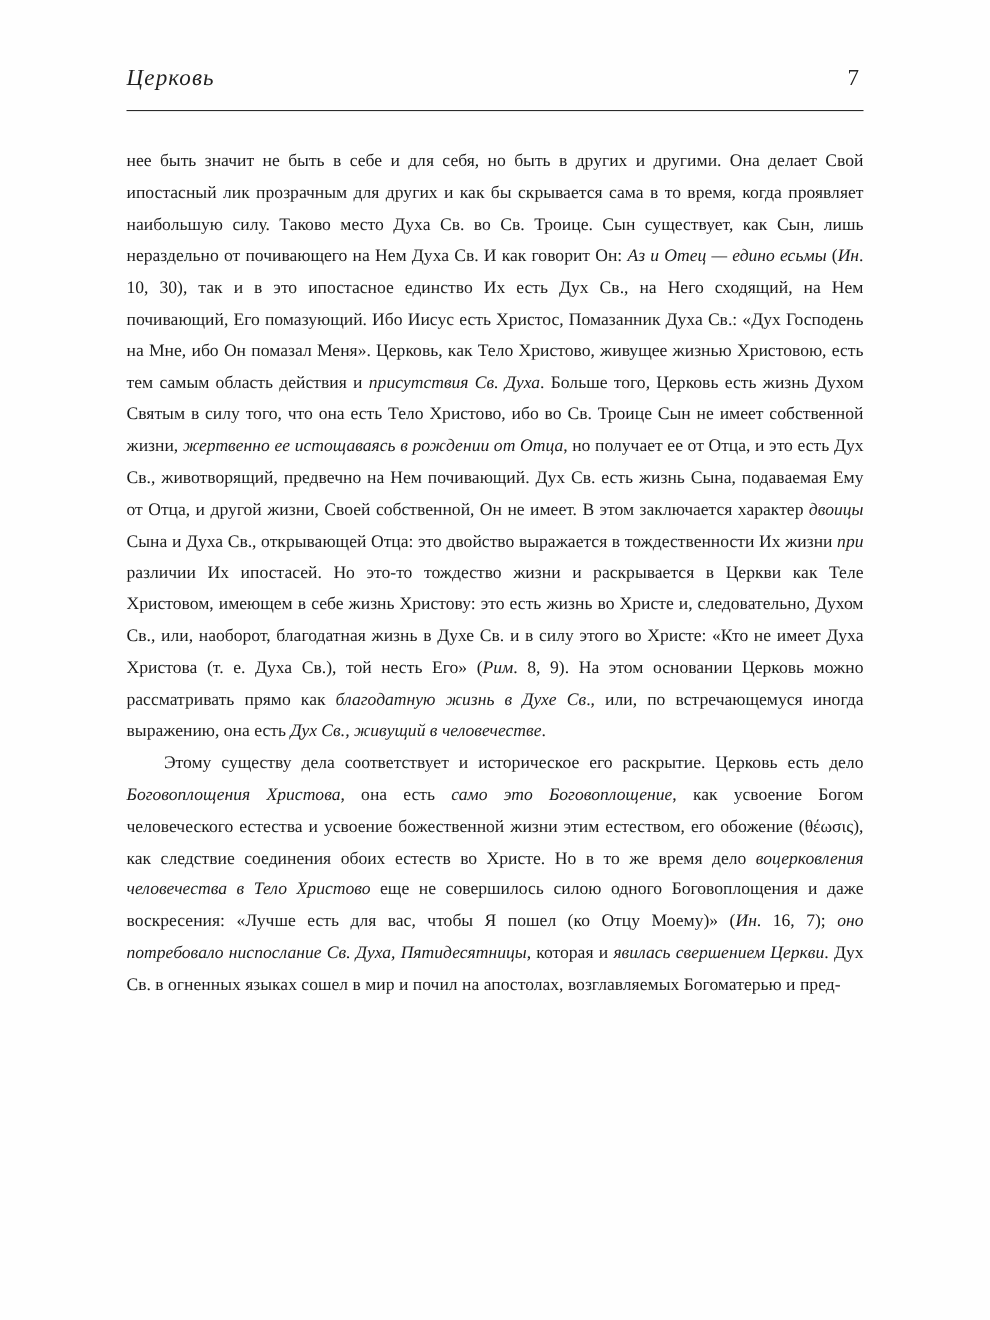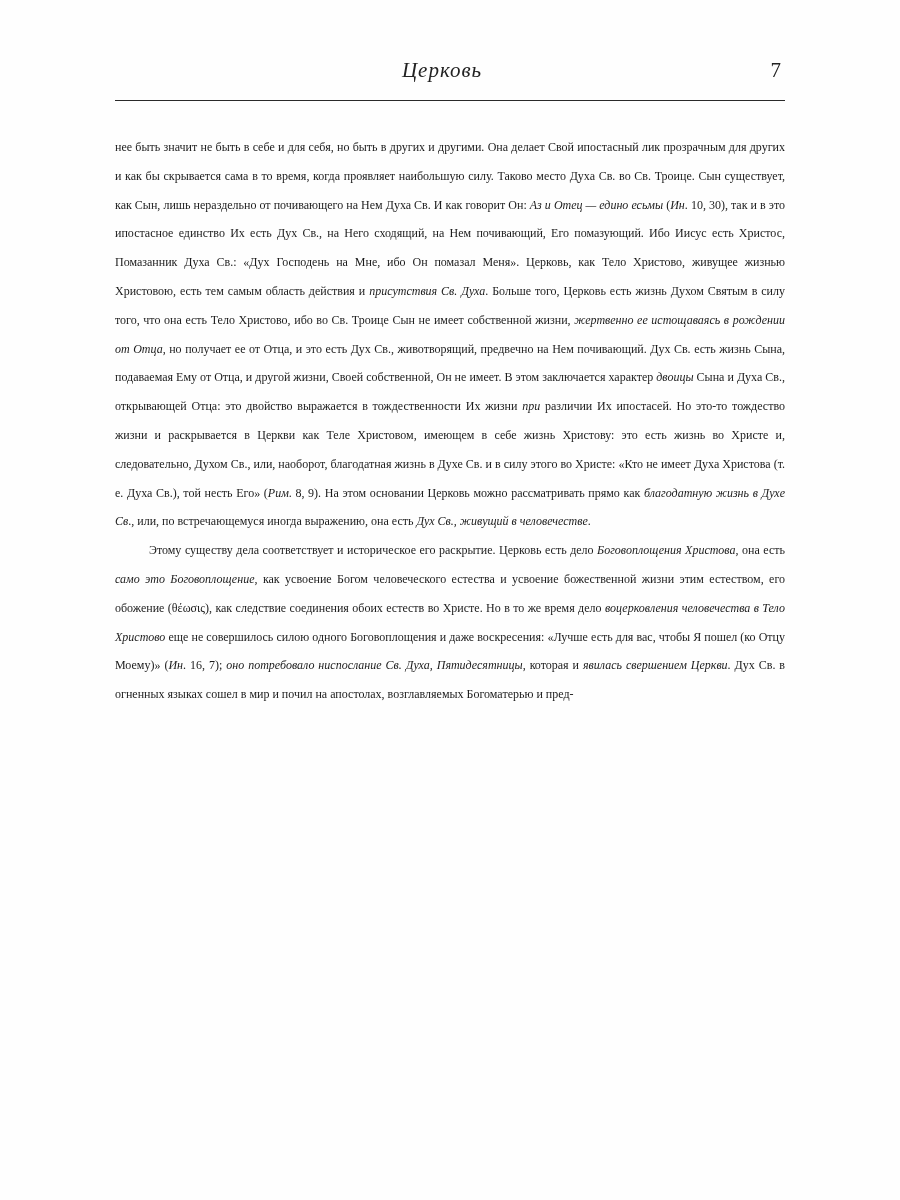--- a/index.html
+++ b/index.html
@@ -23,36 +23,36 @@
     position: relative;
     height: 30px;
     border-bottom: 1.6px solid #2a2a2a;
     padding-bottom: 12px;
     margin-bottom: 0;
   }
   .running-title {
     position: absolute;
     left: 0;
     right: 16px;
-    text-align: center;
+    text-align: left;
     font-style: italic;
     font-size: 21px;
     letter-spacing: 1px;
     color: #222222;
   }
   .page-number {
     position: absolute;
     right: 4px;
     top: 0;
     font-size: 21px;
     color: #222222;
   }
   .page-body {
     margin-top: 32px;
-    font-size: 12px;
+    font-size: 16px;
     line-height: 28.8px;
     text-align: justify;
     hyphens: auto;
     font-family: Liberation Serif, serif;
     -webkit-hyphens: auto;
   }
   .page-body p {
     margin: 0;
     padding: 0;
   }

